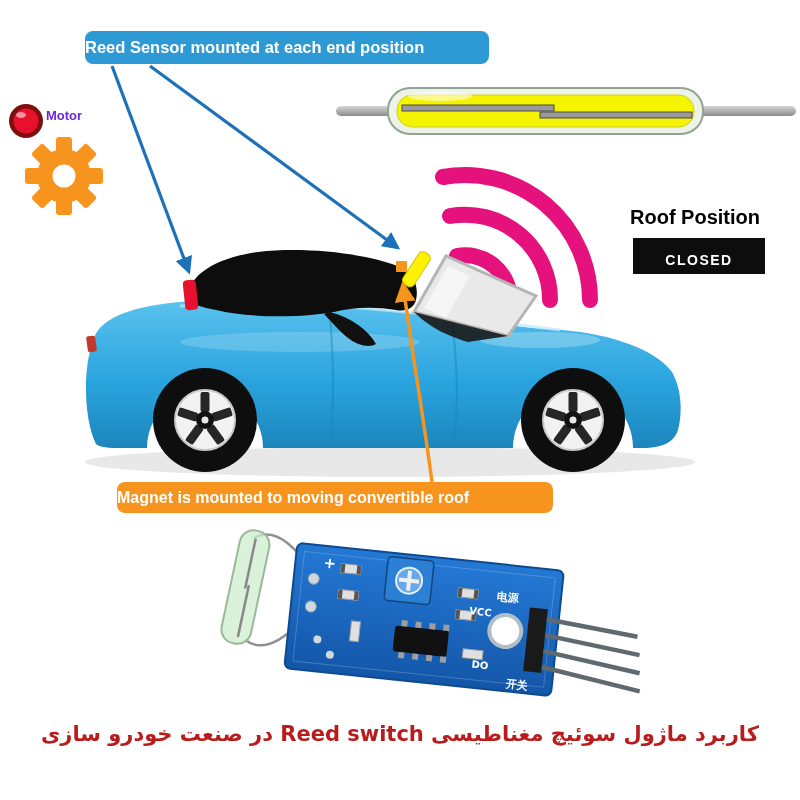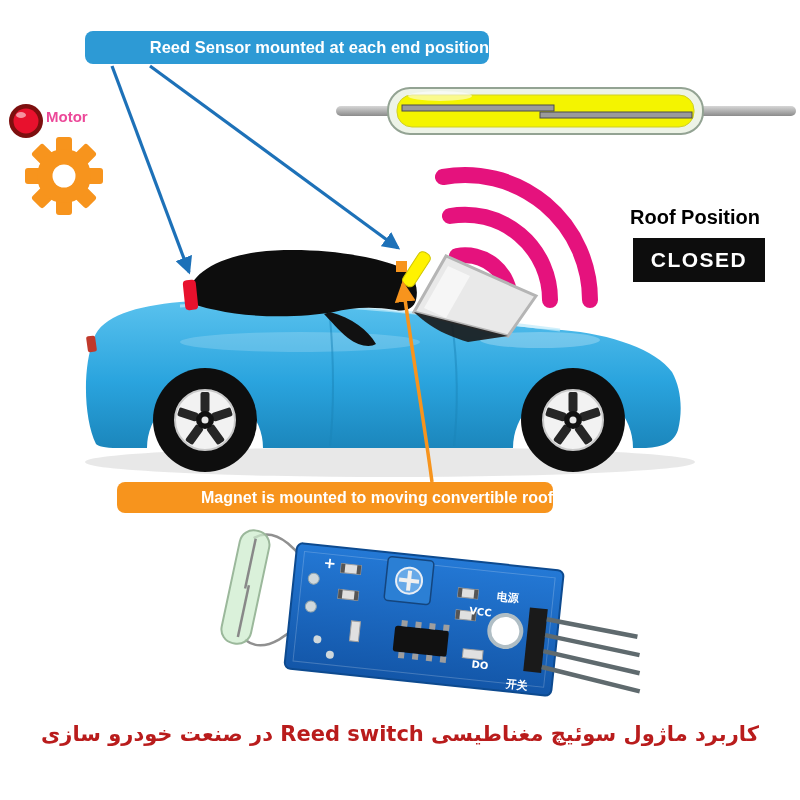--- a/index.html
+++ b/index.html
@@ -1,25 +1,25 @@
 <!DOCTYPE html>
 <html><head>
 <meta charset="utf-8">
 <style>
   * { margin:0; padding:0; box-sizing:border-box; }
   html,body { width:800px; height:800px; background:#ffffff; font-family:"Liberation Sans",sans-serif; }
   .stage { position:relative; width:800px; height:800px; overflow:hidden; background:#fff; }
   .scene-svg { position:absolute; left:0; top:0; }
-  .label-box { position:absolute; color:#fff; font-weight:bold; text-align:right; border-radius:8px; }
+  .label-box { position:absolute; color:#fff; font-weight:bold; text-align:left; border-radius:8px; }
   .reed-box { left:85px; top:31px; width:404px; height:33px; line-height:33px; font-size:16.5px; background:#2D9AD5; }
   .magnet-box { left:97px; top:482px; width:436px; height:31px; line-height:31px; font-size:16px; background:#F7941D;margin-left:20px; }
-  .motor-label { position:absolute; left:46px; top:108px; font-size:15px; font-weight:bold; color:#ec4899; }
+  .motor-label { position:absolute; left:46px; top:108px; font-size:13px; font-weight:bold; color:#6d28d9; }
   .roof-position { position:absolute; left:630px; top:206px; width:160px; font-size:20px; font-weight:bold; color:#000; }
-  .closed-box { position:absolute; left:633px; top:238px; width:132px; height:44px; background:#0D0D0D; color:#fff;
-                font-weight:bold; font-size:21px; line-height:44px; text-align:center; letter-spacing:1.5px; }
+  .closed-box { position:absolute; left:633px; top:238px; width:132px; height:36px; background:#0D0D0D; color:#fff;
+                font-weight:bold; font-size:14px; line-height:44px; text-align:center; letter-spacing:1.5px; }
   .caption { position:absolute; top:722px; left:0; width:100%; text-align:center; direction:rtl;
              font-family:"DejaVu Sans",sans-serif; font-weight:bold; font-size:21px; color:#b91c1c; }
   .pcb-txt { font-family:"DejaVu Sans",sans-serif; font-weight:bold; fill:#ffffff; }
 </style>
 </head>
 <body>
 
 <div class="stage">
 
 <svg class="scene-svg" width="800" height="800" viewBox="0 0 800 800">

